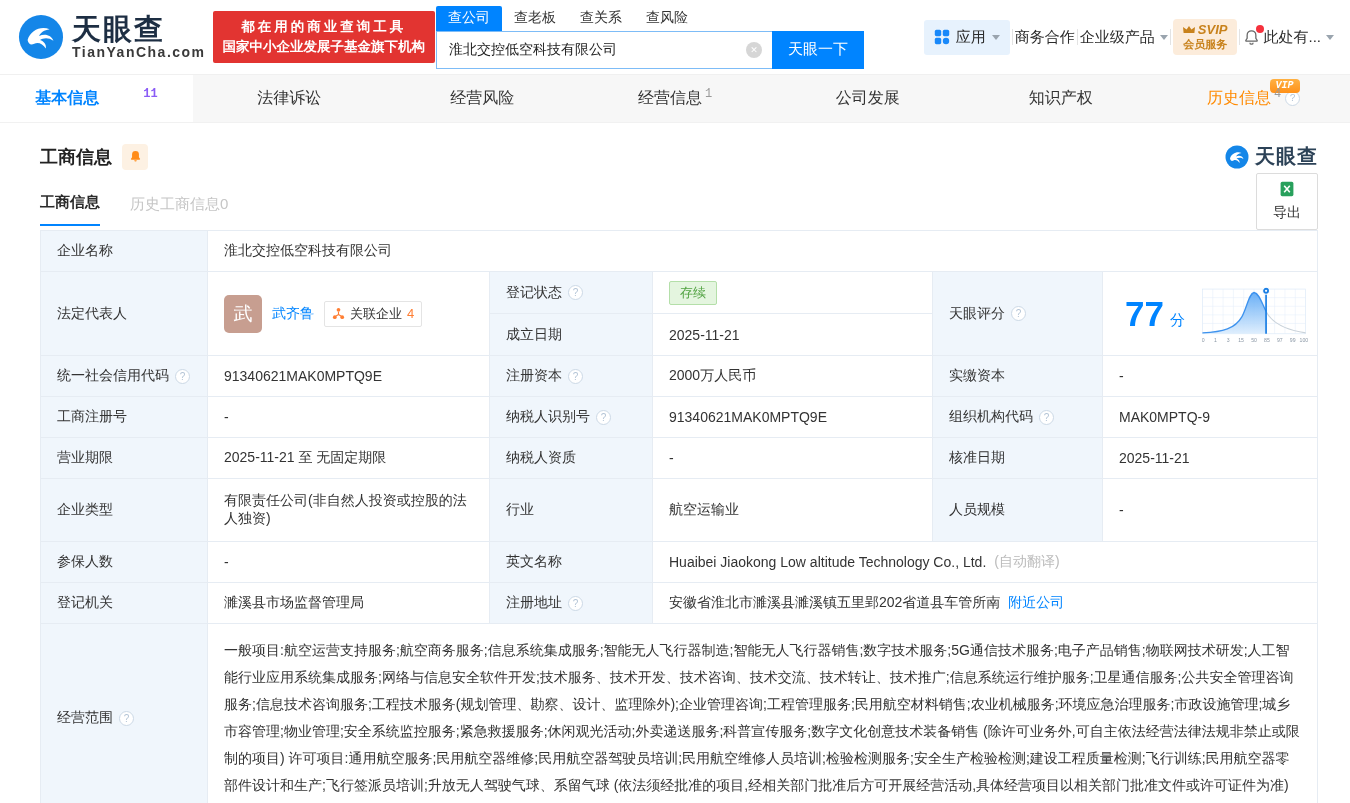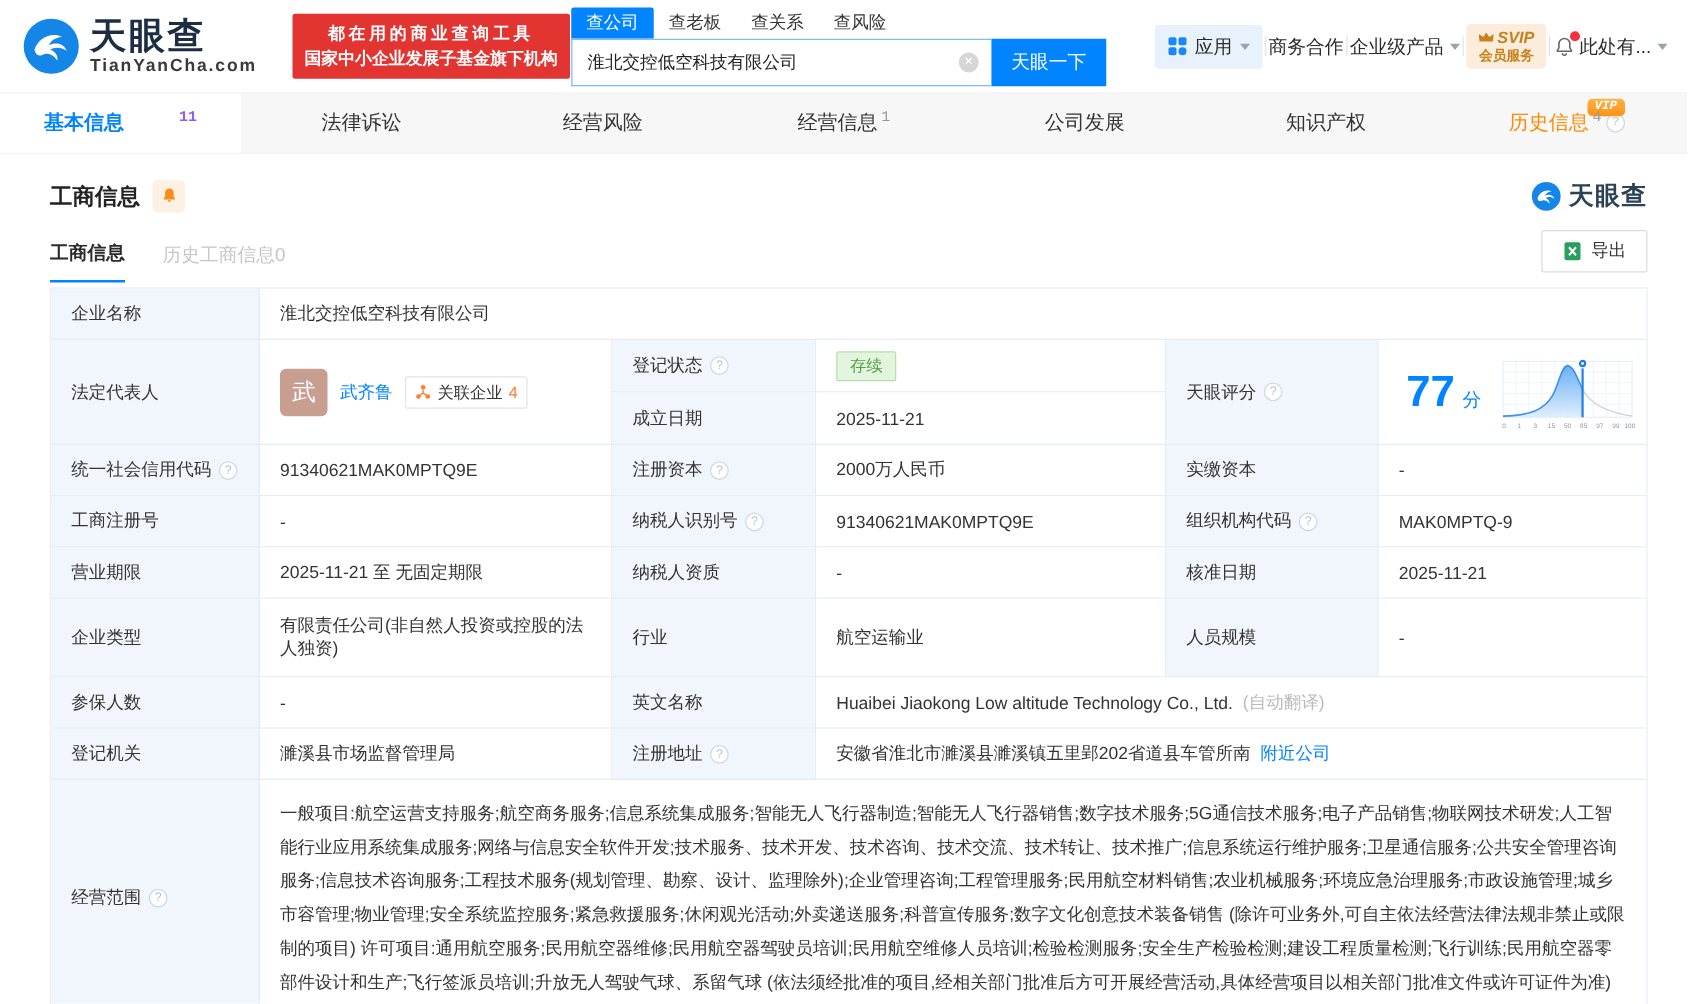--- a/index.html
+++ b/index.html
@@ -5,21 +5,21 @@
   * { margin:0; padding:0; box-sizing:border-box; }
   html,body { width:1350px; height:803px; overflow:hidden; background:#fff;
     font-family:"Liberation Sans","DejaVu Sans",sans-serif; color:#333; }
   a { text-decoration:none; }
 
   
   .hdr { height:75px; display:flex; align-items:center; padding:0 16px 0 18px; border-bottom:1px solid #f0f0f0; background:#fff; }
   .logo { display:flex; align-items:center; gap:8px; cursor:pointer; }
   .logo-txt .t1 { font-size:29px; font-weight:bold; color:#1d2e43; letter-spacing:2px; line-height:30px; }
   .logo-txt .t2 { font-size:14px; font-weight:bold; color:#3a3a3a; letter-spacing:1.5px; }
-  .banner { margin-left:28px; background:#e23431; color:#fff; border-radius:2px; padding:6px 10px; font-size:13.5px; font-weight:600; line-height:20px; text-align:center; }
+  .banner { margin-left:7px; background:#e23431; color:#fff; border-radius:2px; padding:6px 10px; font-size:13.5px; font-weight:600; line-height:20px; text-align:center; }
   .banner .b1 { letter-spacing:3px; }
   .search { margin-left:1px; width:428px; }
   .stabs { display:flex; align-items:flex-end; gap:0; height:25px; font-size:14px; }
   .stab { padding:3px 12px 4px; color:#333; cursor:pointer; }
   .stab.on { background:#0084ff; color:#fff; border-radius:2px 2px 0 0; }
   .srow { display:flex; height:38px; }
   .sbox { position:relative; flex:1; }
   .sbox input { width:100%; height:38px; border:1px solid #7dbcf7; border-right:none; padding:0 34px 0 12px; font-size:14px; color:#222; outline:none; font-family:inherit; }
   .clear { position:absolute; right:10px; top:11px; width:16px; height:16px; border-radius:50%; background:#d6d6d6; color:#fff; display:flex; align-items:center; justify-content:center; cursor:pointer; }
   .clear::before { content:"✕"; font-size:9px; }
@@ -51,21 +51,21 @@
   .main { padding:0 32px 0 40px; }
   .sechdr { margin-top:20px; display:flex; align-items:center; }
   .sectitle { font-size:18px; font-weight:bold; color:#222; }
   .bellchip { margin-left:10px; width:26px; height:26px; background:#fdf1e3; border-radius:4px; display:flex; align-items:center; justify-content:center; cursor:pointer; }
   .wmark { margin-left:auto; display:flex; align-items:center; gap:6px; }
   .wmark .wt { font-size:20px; font-weight:bold; color:#2c4257; letter-spacing:1px; }
   .subrow { margin-top:12px; display:flex; align-items:flex-end; height:44px; }
   .subtab { font-size:15px; padding-bottom:12px; margin-right:30px; cursor:pointer; }
   .subtab.on { color:#2b2b2b; font-weight:bold; border-bottom:2px solid #0084ff; }
   .subtab.off { color:#c6c6c6; }
-  .export { margin-left:auto; align-self:center; display:flex; align-items:center; gap:7px; border:1px solid #dcdcdc; border-radius:2px; background:#fff; padding:7px 16px; font-size:14px; color:#333; cursor:pointer; font-family:inherit; margin-bottom:6px; }
+  .export { margin-left:auto; align-self:center; display:flex; align-items:center; gap:7px; border:1px solid #dcdcdc; border-radius:2px; background:#fff; padding:7px 16px; font-size:14px; color:#333; cursor:pointer; font-family:inherit; margin-bottom:6px;flex-direction:column; }
 
   
   .tbl { display:grid; grid-template-columns:167px 282px 163px 280px 170px 1fr;
     grid-template-rows:41px 42px 42px 41px 41px 41px 63px 41px 41px auto;
     border:1px solid #e6ecf3; font-size:14px; margin-top:4px; }
   .c { border-right:1px solid #e6ecf3; border-bottom:1px solid #e6ecf3; display:flex; align-items:center; padding:6px 16px; min-width:0; }
   .lbl { background:#f0f6fc; gap:6px; color:#333; }
   .val { background:#fff; color:#333; }
   .rs2 { grid-row:span 2; }
   .cs5 { grid-column:span 5; }

